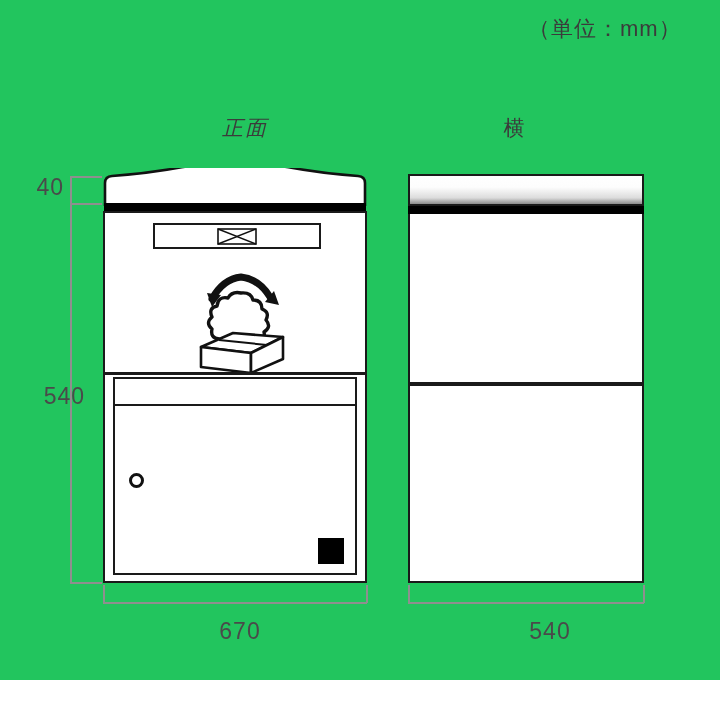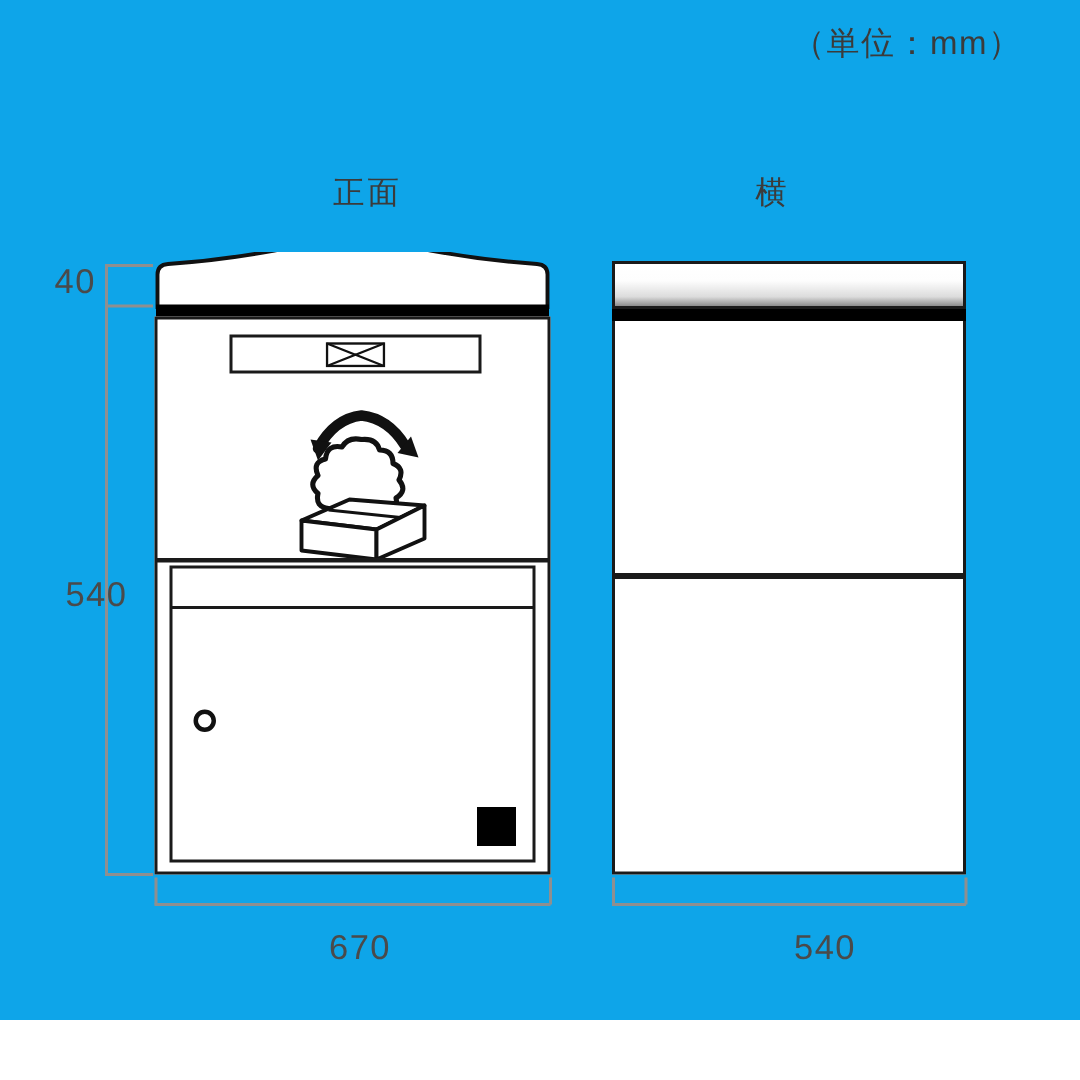--- a/index.html
+++ b/index.html
@@ -7,41 +7,41 @@
     padding: 0;
     background: #ffffff;
   }
   body {
     font-family: "Liberation Sans", sans-serif;
   }
   #stage {
     position: relative;
     width: 720px;
     height: 680px;
-    background: #0ea5e9;
+    background: #22c55e;
     overflow: hidden;
   }
   .abs { position: absolute; }
 
   
   .unit-note {
     left: 528px; top: 14px;
     font-size: 22px;
     color: #3b3b3b;
     letter-spacing: 1px;
     white-space: nowrap;
   }
   .view-label {
     font-size: 21px;
     color: #3b3b3b;
     letter-spacing: 2px;
     white-space: nowrap;
     text-align: center;
   }
-  #label-front { left: 185px; top: 114px; width: 120px; }
+  #label-front { left: 185px; top: 114px; width: 120px; font-style: italic; }
   #label-side  { left: 455px; top: 114px; width: 120px; }
 
   .dim-text {
     font-size: 23px;
     color: #4a4a4a;
     letter-spacing: 1px;
     white-space: nowrap;
     text-align: center;
   }
   #dim-35   { left: 8px;  top: 174px; width: 56px; text-align: right; }

